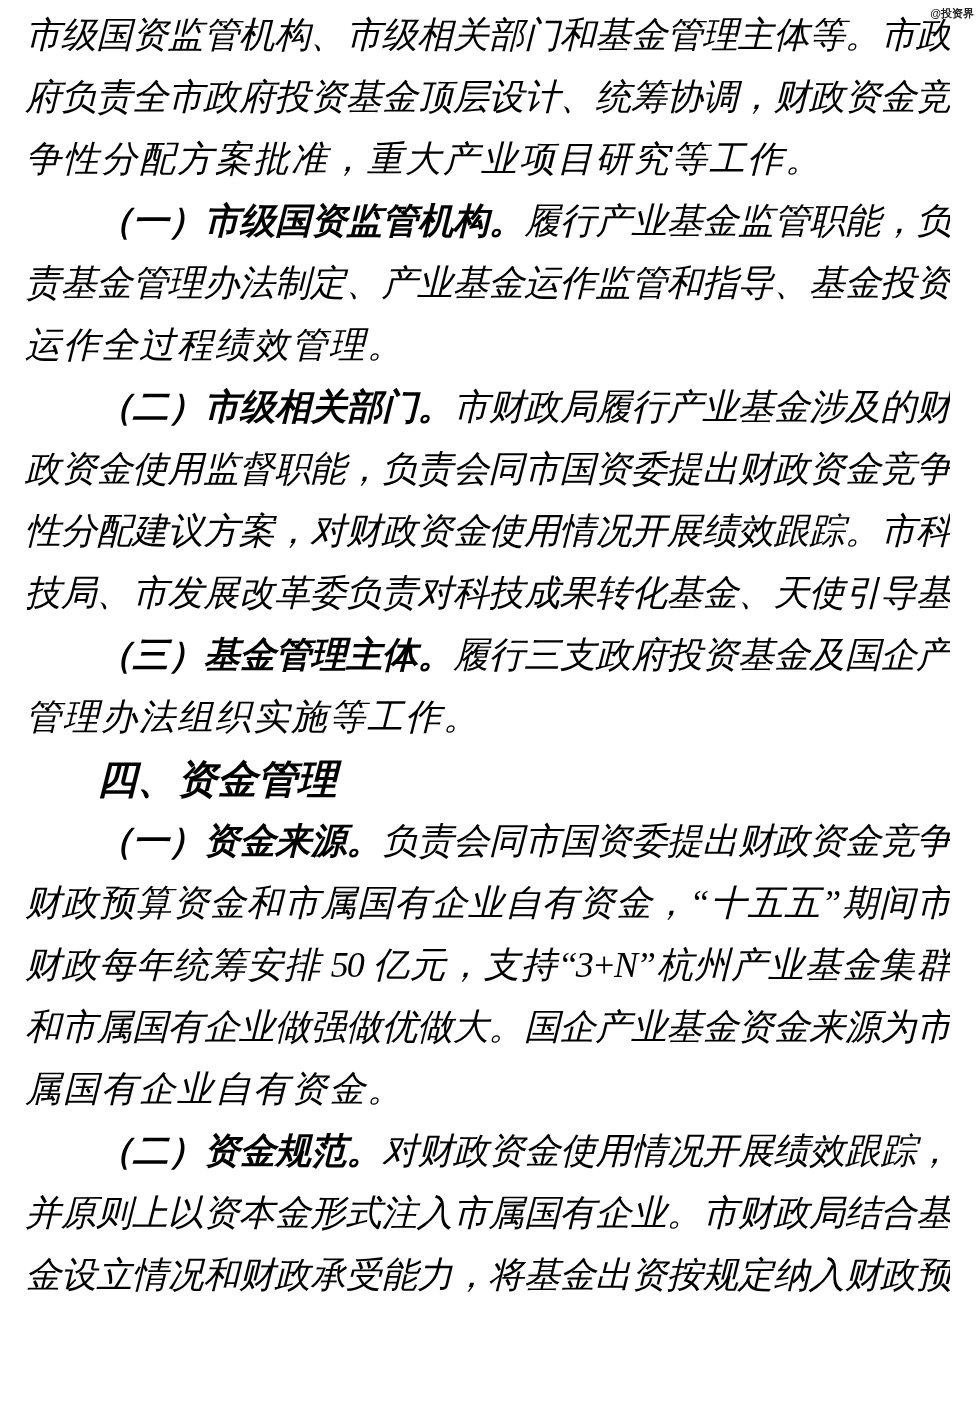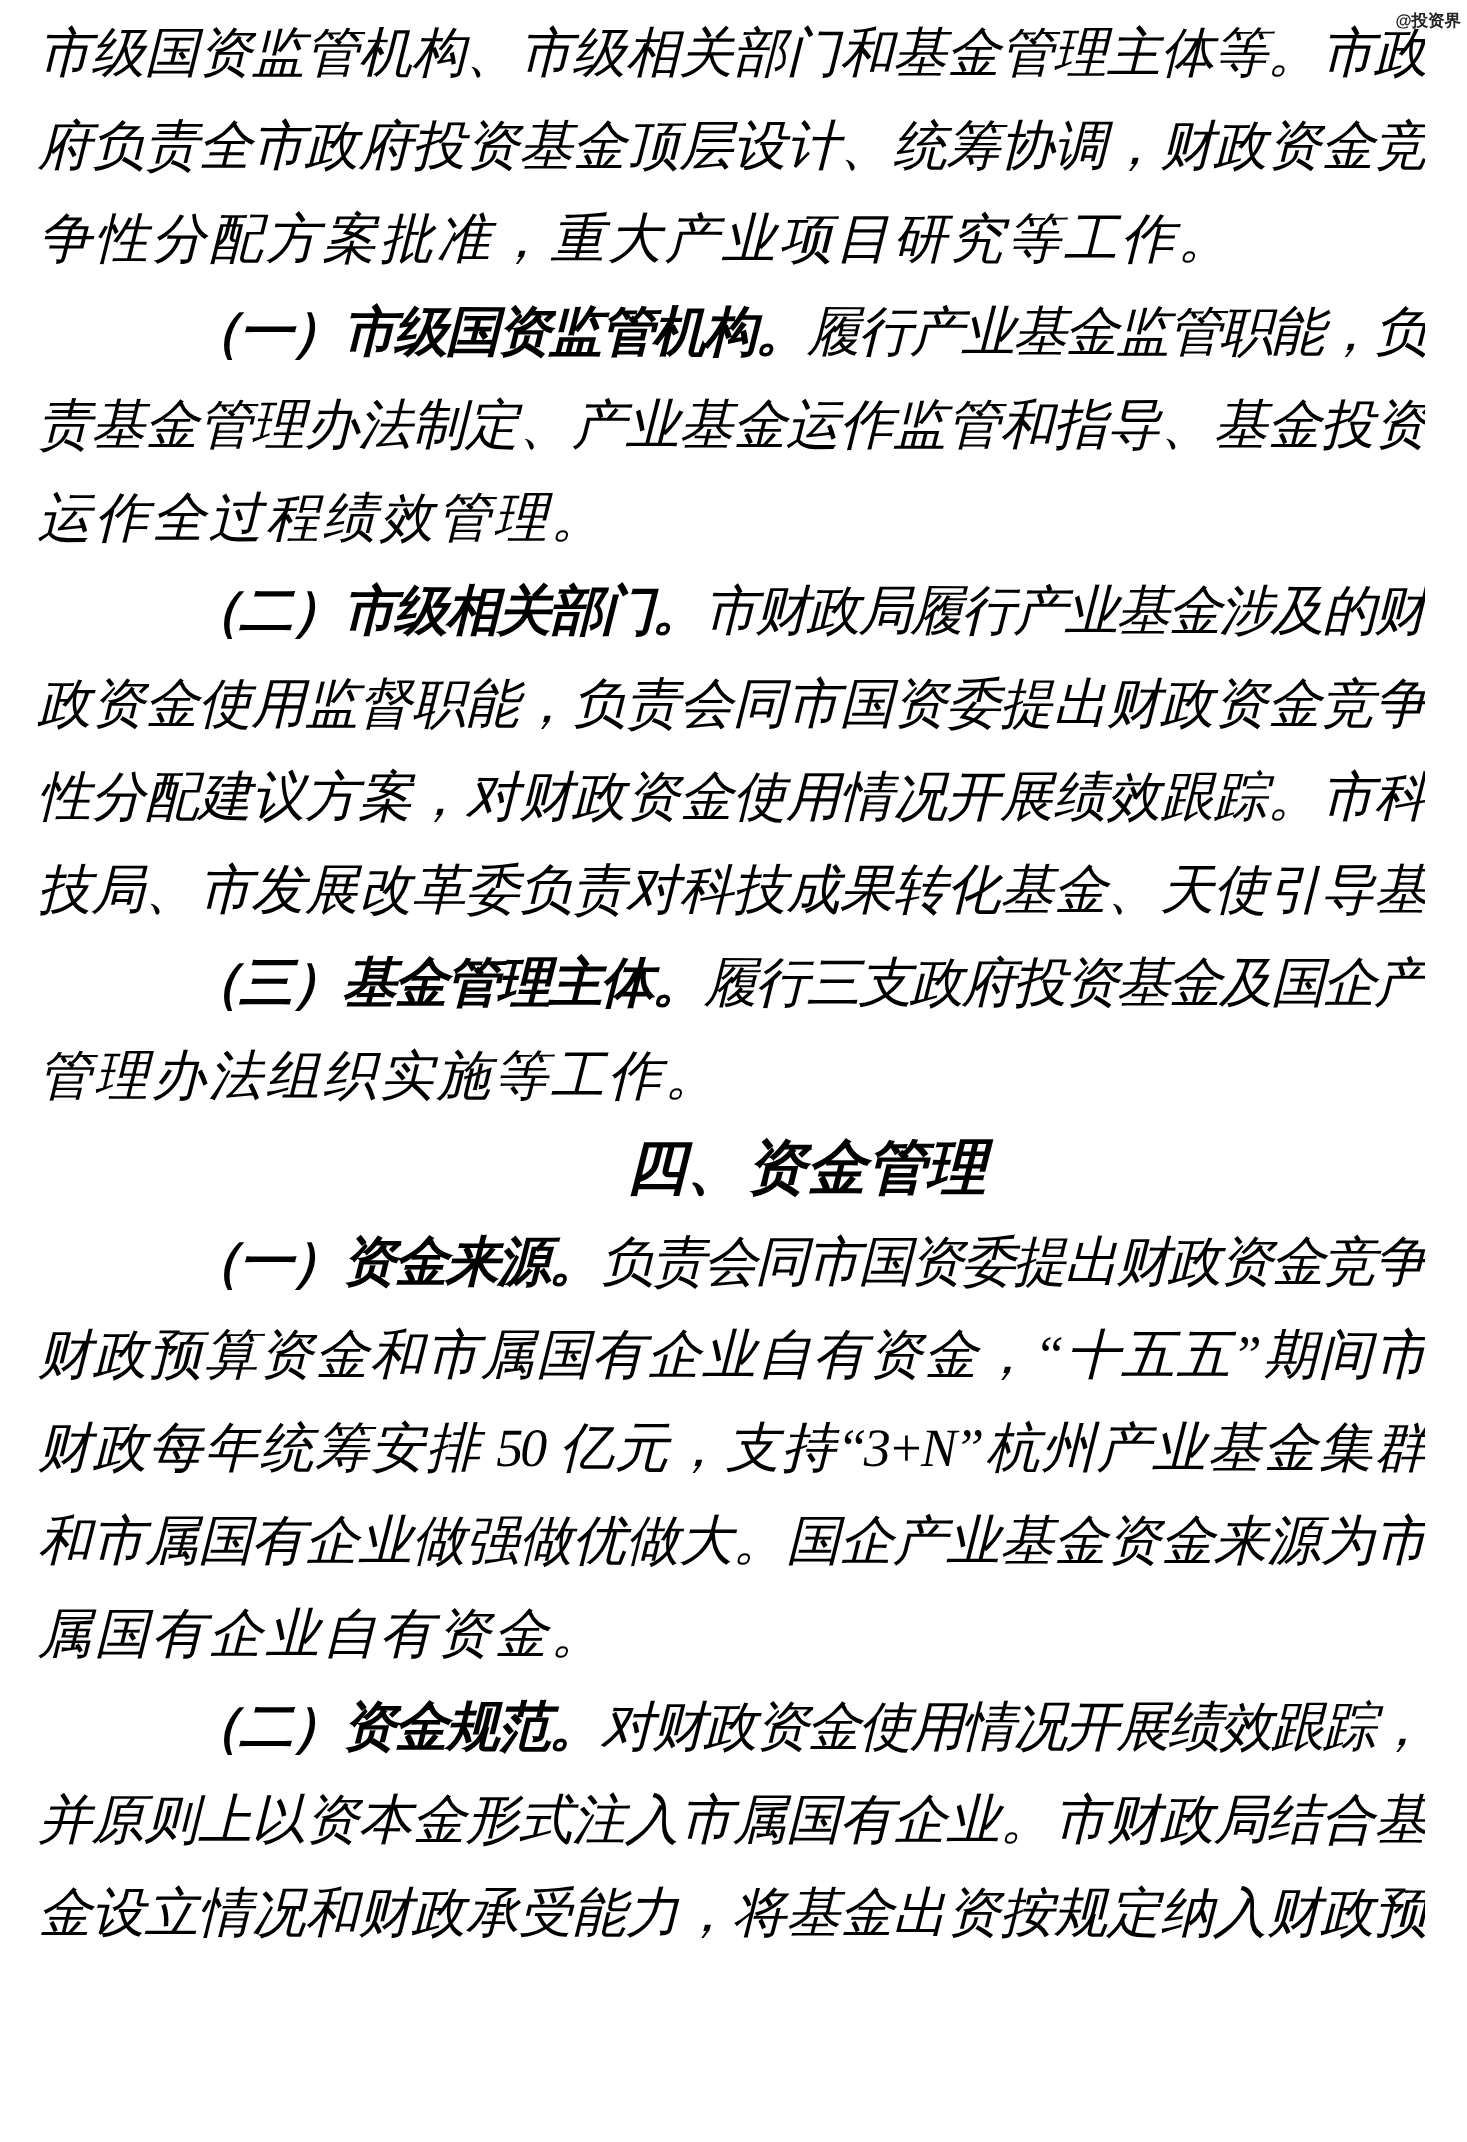--- a/index.html
+++ b/index.html
@@ -30,23 +30,22 @@
     text-align: justify;
     text-align-last: justify;
     letter-spacing: -2px;
   }
   .line.indent { text-indent: 72px; }
   .line.heading {
     font-family: "Liberation Sans", "DejaVu Sans", sans-serif;
     font-weight: 700;
     font-size: 40px;
     letter-spacing: 0;
-    text-align: center;
   }
-  .seg.bold { font-weight: 700; margin-left: 28px; }
+  .seg.bold { font-weight: 700; }
   .watermark {
     position: absolute;
     top: 6px;
     right: 4px;
     font-family: "Liberation Sans", "DejaVu Sans", sans-serif;
     font-size: 11px;
     font-weight: 700;
     color: #222222;
     letter-spacing: 0;
     pointer-events: none;

